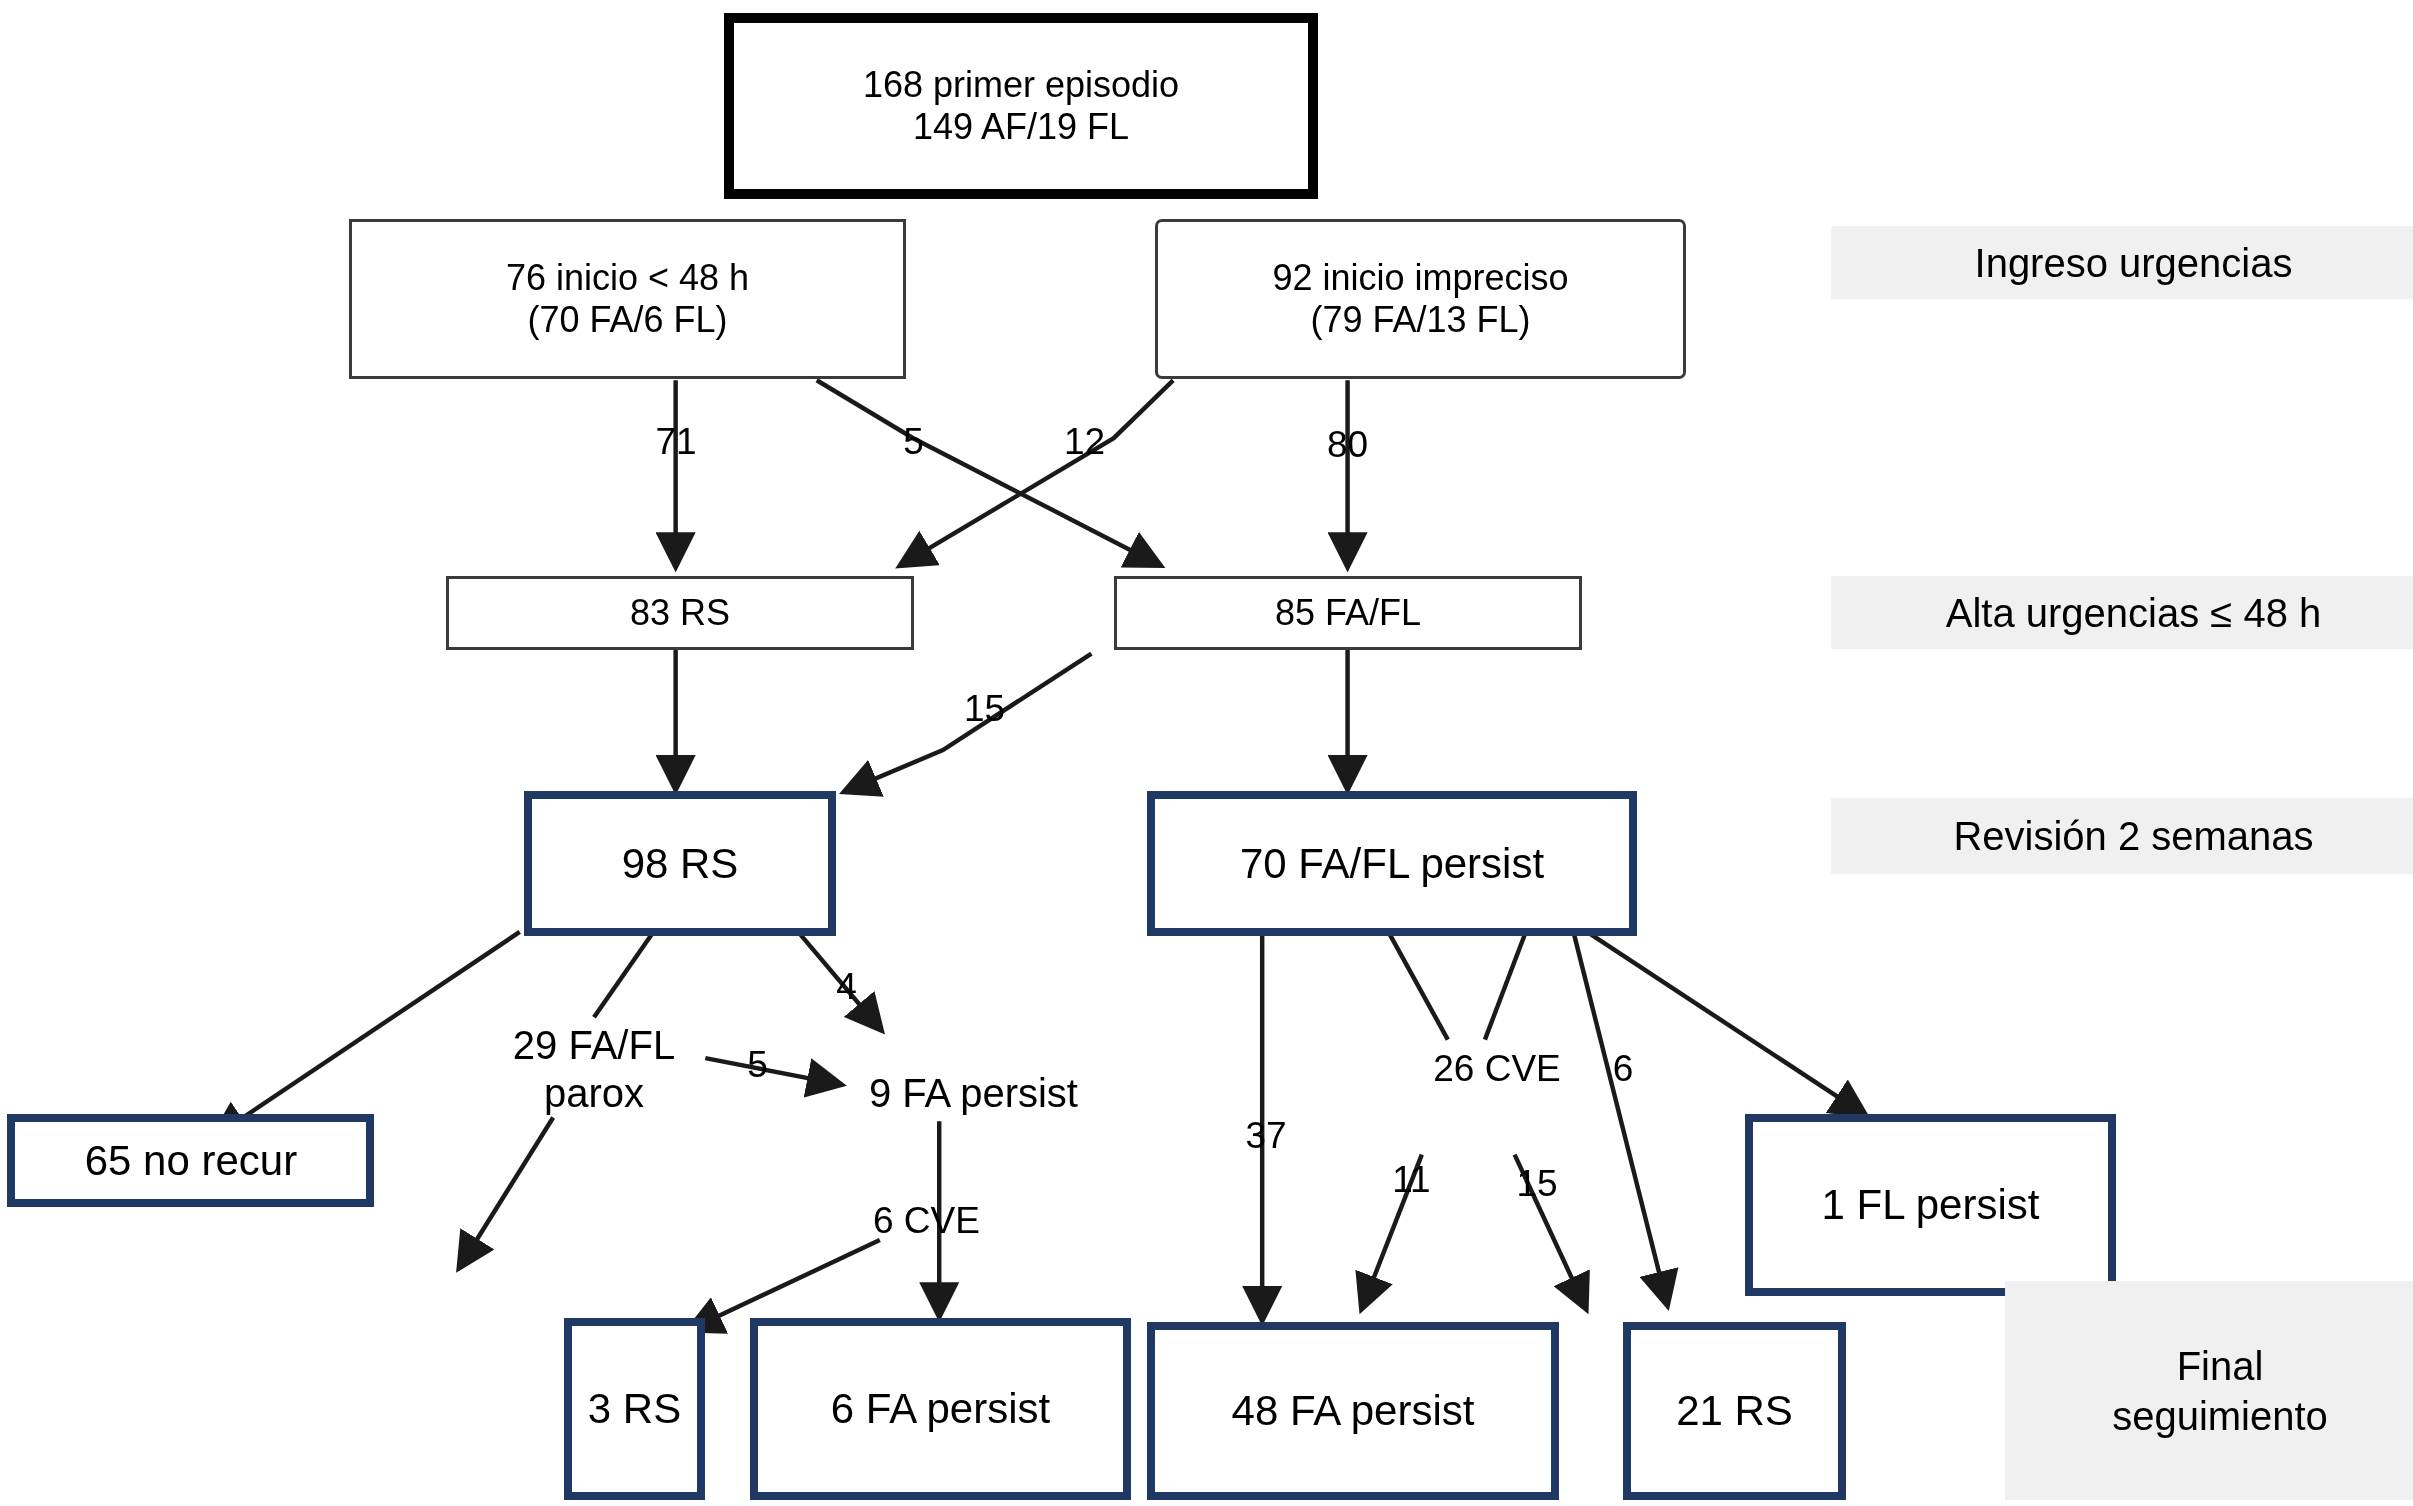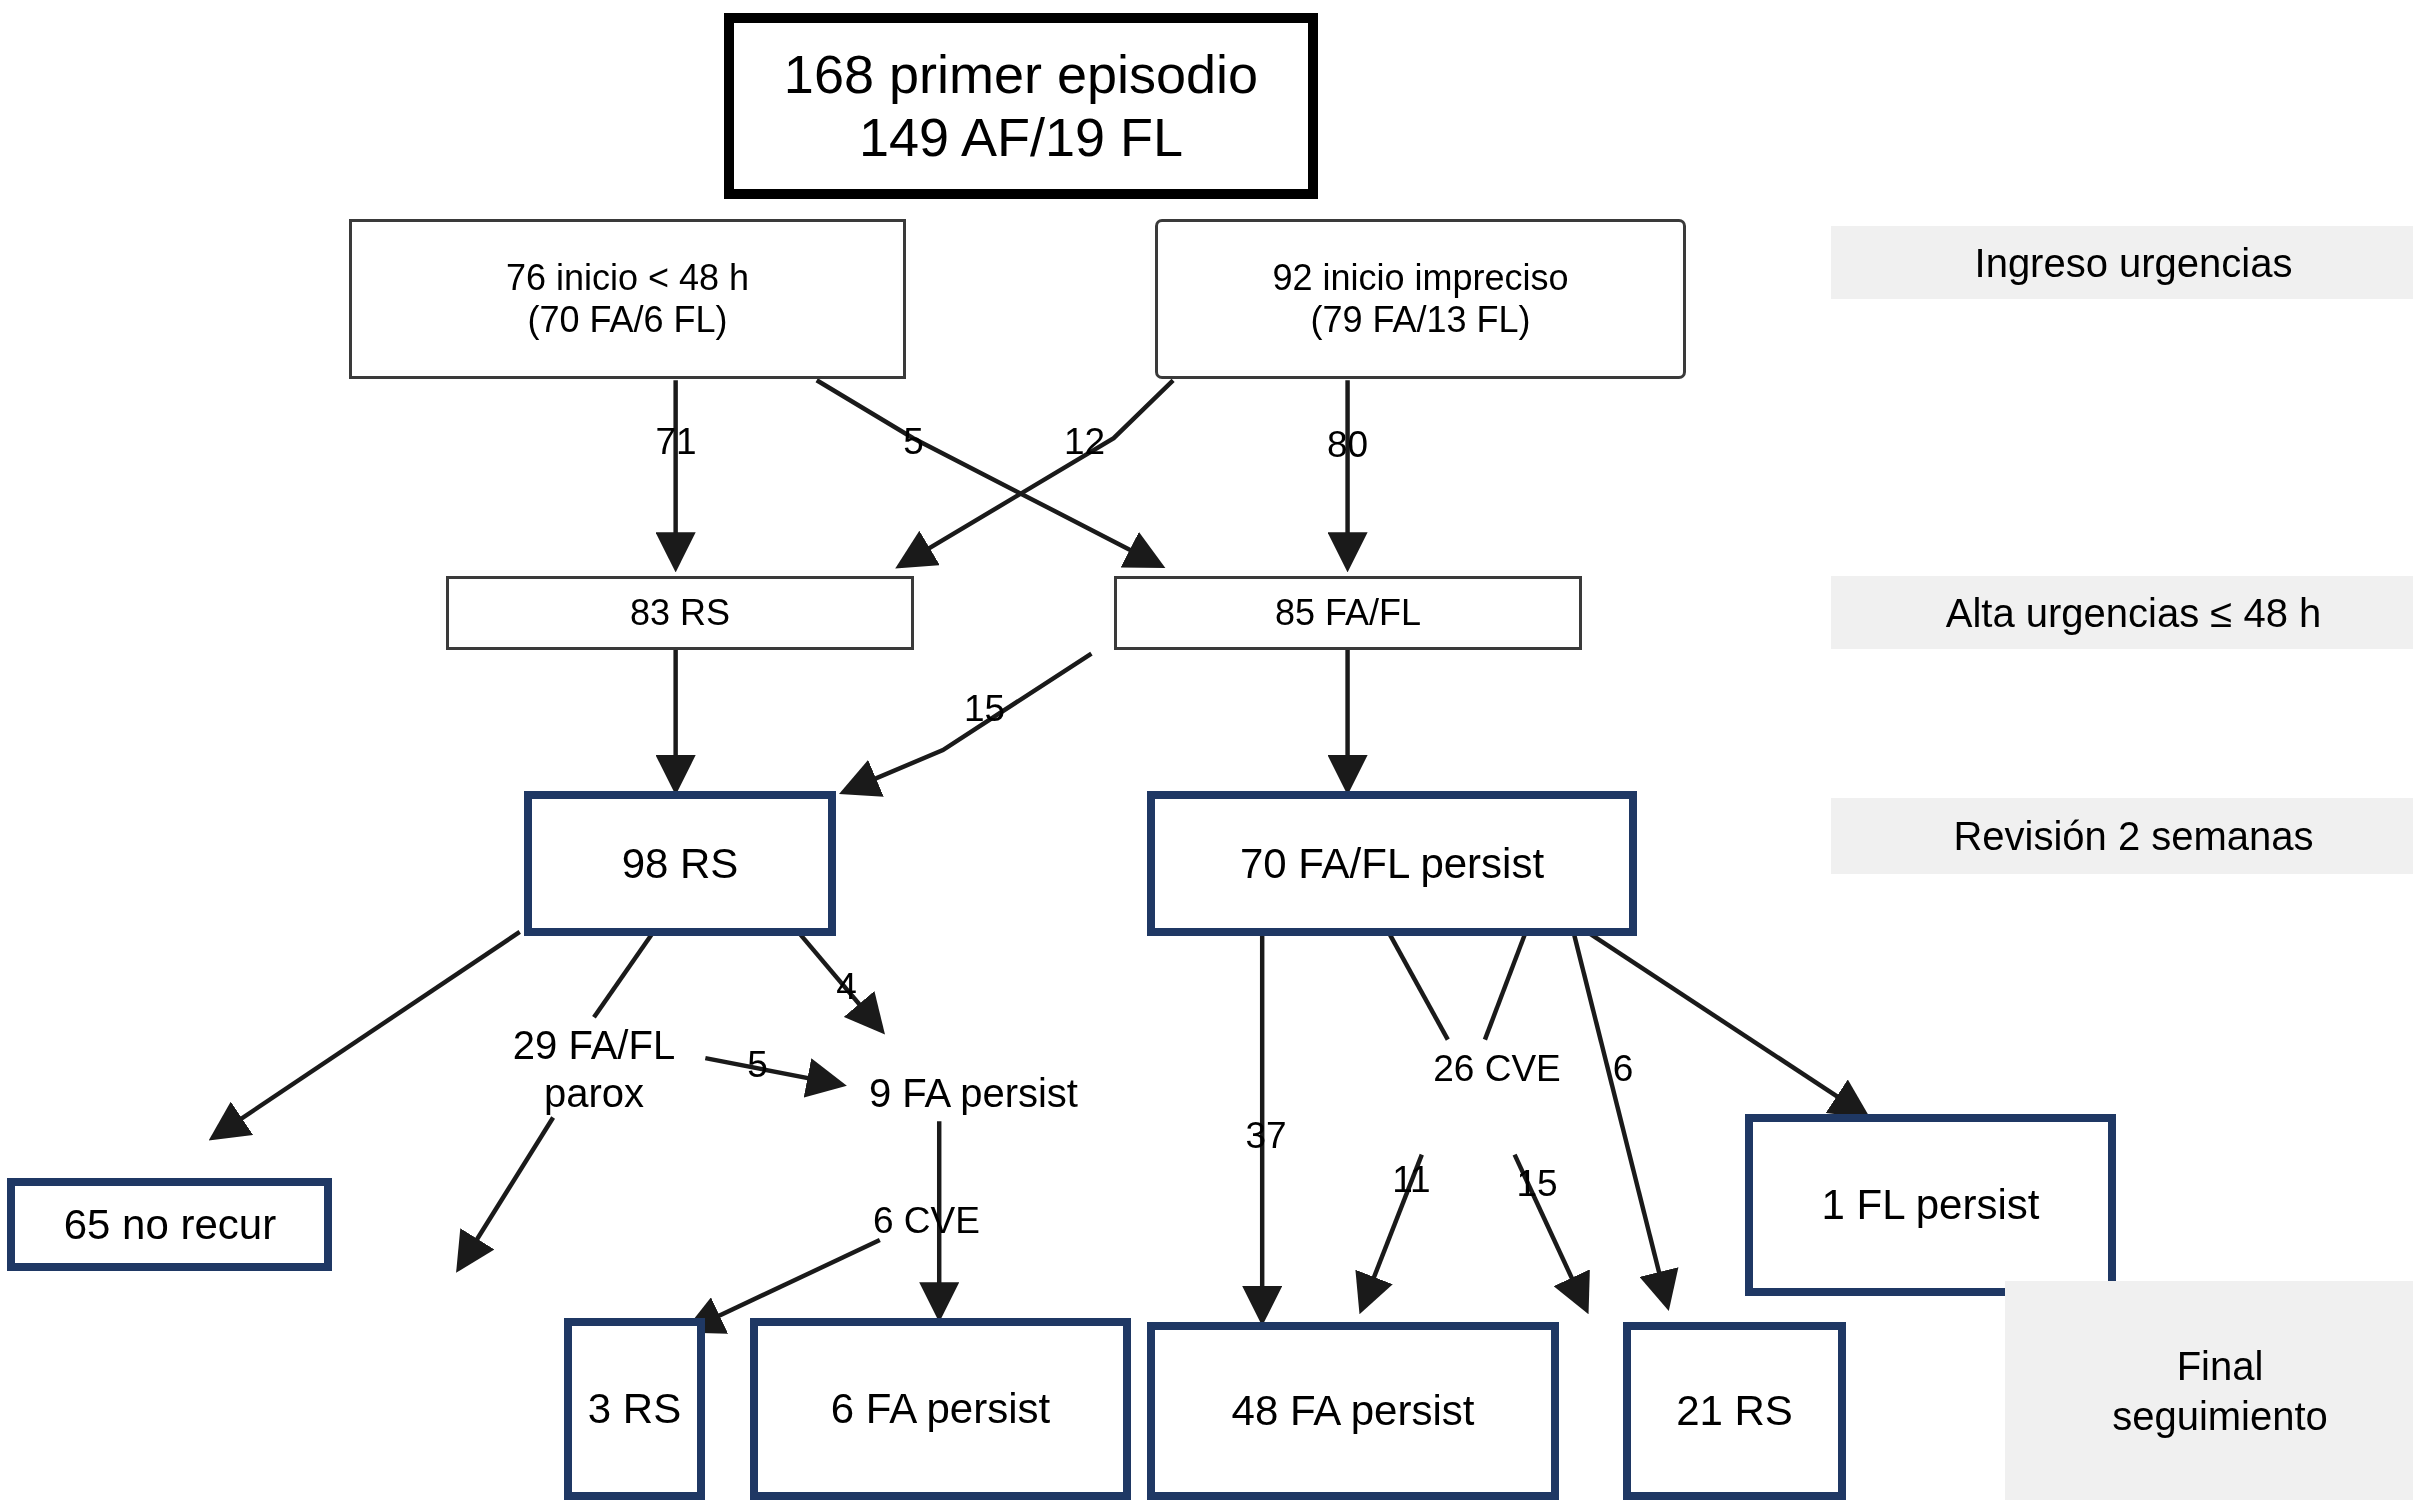--- a/index.html
+++ b/index.html
@@ -29,21 +29,21 @@
     display: flex;
     align-items: center;
     justify-content: center;
     text-align: center;
     color: #000000;
     line-height: 1.18;
     white-space: pre-line;
   }
   .node-root {
     border: 10.4px solid #000000;
-    font-size: 54px;
+    font-size: 36px;
   }
   .node-plain {
     border: 3.7px solid #3a3a3a;
     font-size: 36px;
   }
   .node-blue {
     border: 8.2px solid #1f3864;
     font-size: 42px;
   }
   .stage {
@@ -142,21 +142,21 @@
 (79 FA/13 FL)</div>
 
   <div class="node node-plain" style="left:446px; top:576px; width:468px; height:74px;">83 RS</div>
 
   <div class="node node-plain" style="left:1114px; top:576px; width:468px; height:74px;">85 FA/FL</div>
 
   <div class="node node-blue" style="left:524px; top:791px; width:312px; height:145px;">98 RS</div>
 
   <div class="node node-blue" style="left:1147px; top:791px; width:490px; height:145px;">70 FA/FL persist</div>
 
-  <div class="node node-blue" style="left:7.4px; top:1178px; width:325px; height:93px;">65 no recur</div>
+  <div class="node node-blue" style="left:7.4px; top:1114px; width:367px; height:93px;">65 no recur</div>
 
 
   <div class="node node-blue" style="left:564px; top:1318px; width:141px; height:182px;">3 RS</div>
 
   <div class="node node-blue" style="left:750px; top:1318px; width:381px; height:182px;">6 FA persist</div>
 
   <div class="node node-blue" style="left:1147px; top:1322px; width:412px; height:178px;">48 FA persist</div>
 
   <div class="node node-blue" style="left:1623px; top:1322px; width:223px; height:178px;">21 RS</div>
 

